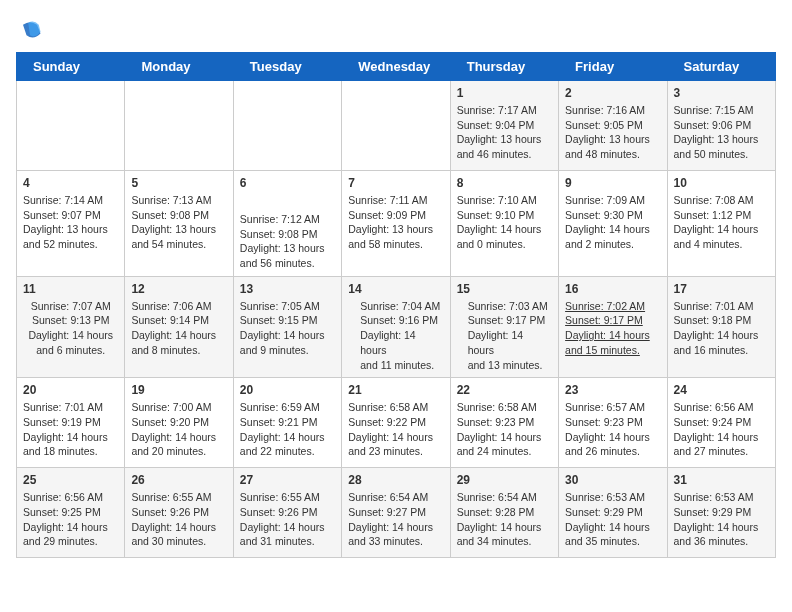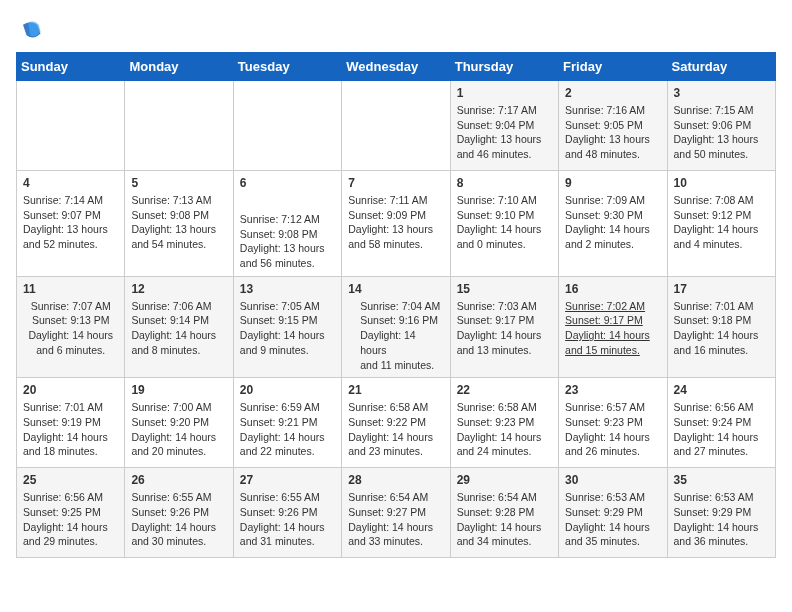--- a/index.html
+++ b/index.html
@@ -40,21 +40,21 @@
     }
     table {
       width: 100%;
       border-collapse: collapse;
       table-layout: fixed;
     }
     thead th {
       background-color: #1565c0;
       color: #fff;
       text-align: left;
-      padding: 6px 4px;
+      padding: 6px 16px;
       font-size: 13px;
       font-weight: bold;
       border: 1px solid #1565c0;
     }
     tbody td {
       border: 1px solid #ccc;
       vertical-align: top;
       padding: 5px 6px;
       font-size: 10.5px;
       color: #333;
@@ -174,21 +174,21 @@
         <td>
           <span class="day-num">9</span>
           <div style="white-space: pre-line; line-height: 1.4;">Sunrise: 7:09 AM
 Sunset: 9:30 PM
 Daylight: 14 hours
 and 2 minutes.</div>
         </td>
         <td>
           <span class="day-num">10</span>
           <div style="white-space: pre-line; line-height: 1.4;">Sunrise: 7:08 AM
-Sunset: 9:12 PM
+Sunset: 1:12 PM
 Daylight: 14 hours
 and 4 minutes.</div>
         </td>
       </tr>
       <tr>
         <td>
           <span class="day-num">11</span>
           <div style="white-space: pre-line; line-height: 1.4; text-align: center;">Sunrise: 7:07 AM
 Sunset: 9:13 PM
 Daylight: 14 hours
@@ -210,21 +210,21 @@
         </td>
         <td>
           <span class="day-num">14</span>
           <div style="white-space: pre-line; line-height: 1.4; margin-left: 12px;">Sunrise: 7:04 AM
 Sunset: 9:16 PM
 Daylight: 14 hours
 and 11 minutes.</div>
         </td>
         <td>
           <span class="day-num">15</span>
-          <div style="white-space: pre-line; line-height: 1.4;">Sunrise: 7:03 AM
+          <div style="white-space: pre-line; line-height: 1.4; margin-left: 11px;">Sunrise: 7:03 AM
 Sunset: 9:17 PM
 Daylight: 14 hours
 and 13 minutes.</div>
         </td>
         <td>
           <span class="day-num">16</span>
           <div style="white-space: pre-line; line-height: 1.4; text-decoration: underline;">Sunrise: 7:02 AM
 Sunset: 9:17 PM
 Daylight: 14 hours
 and 15 minutes.</div>
@@ -325,21 +325,21 @@
 and 34 minutes.</div>
         </td>
         <td>
           <span class="day-num">30</span>
           <div style="white-space: pre-line; line-height: 1.4;">Sunrise: 6:53 AM
 Sunset: 9:29 PM
 Daylight: 14 hours
 and 35 minutes.</div>
         </td>
         <td>
-          <span class="day-num">35</span>
+          <span class="day-num">31</span>
           <div style="white-space: pre-line; line-height: 1.4;">Sunrise: 6:53 AM
 Sunset: 9:29 PM
 Daylight: 14 hours
 and 36 minutes.</div>
         </td>
       </tr>
     </tbody>
 </table>
 
 </body></html>

